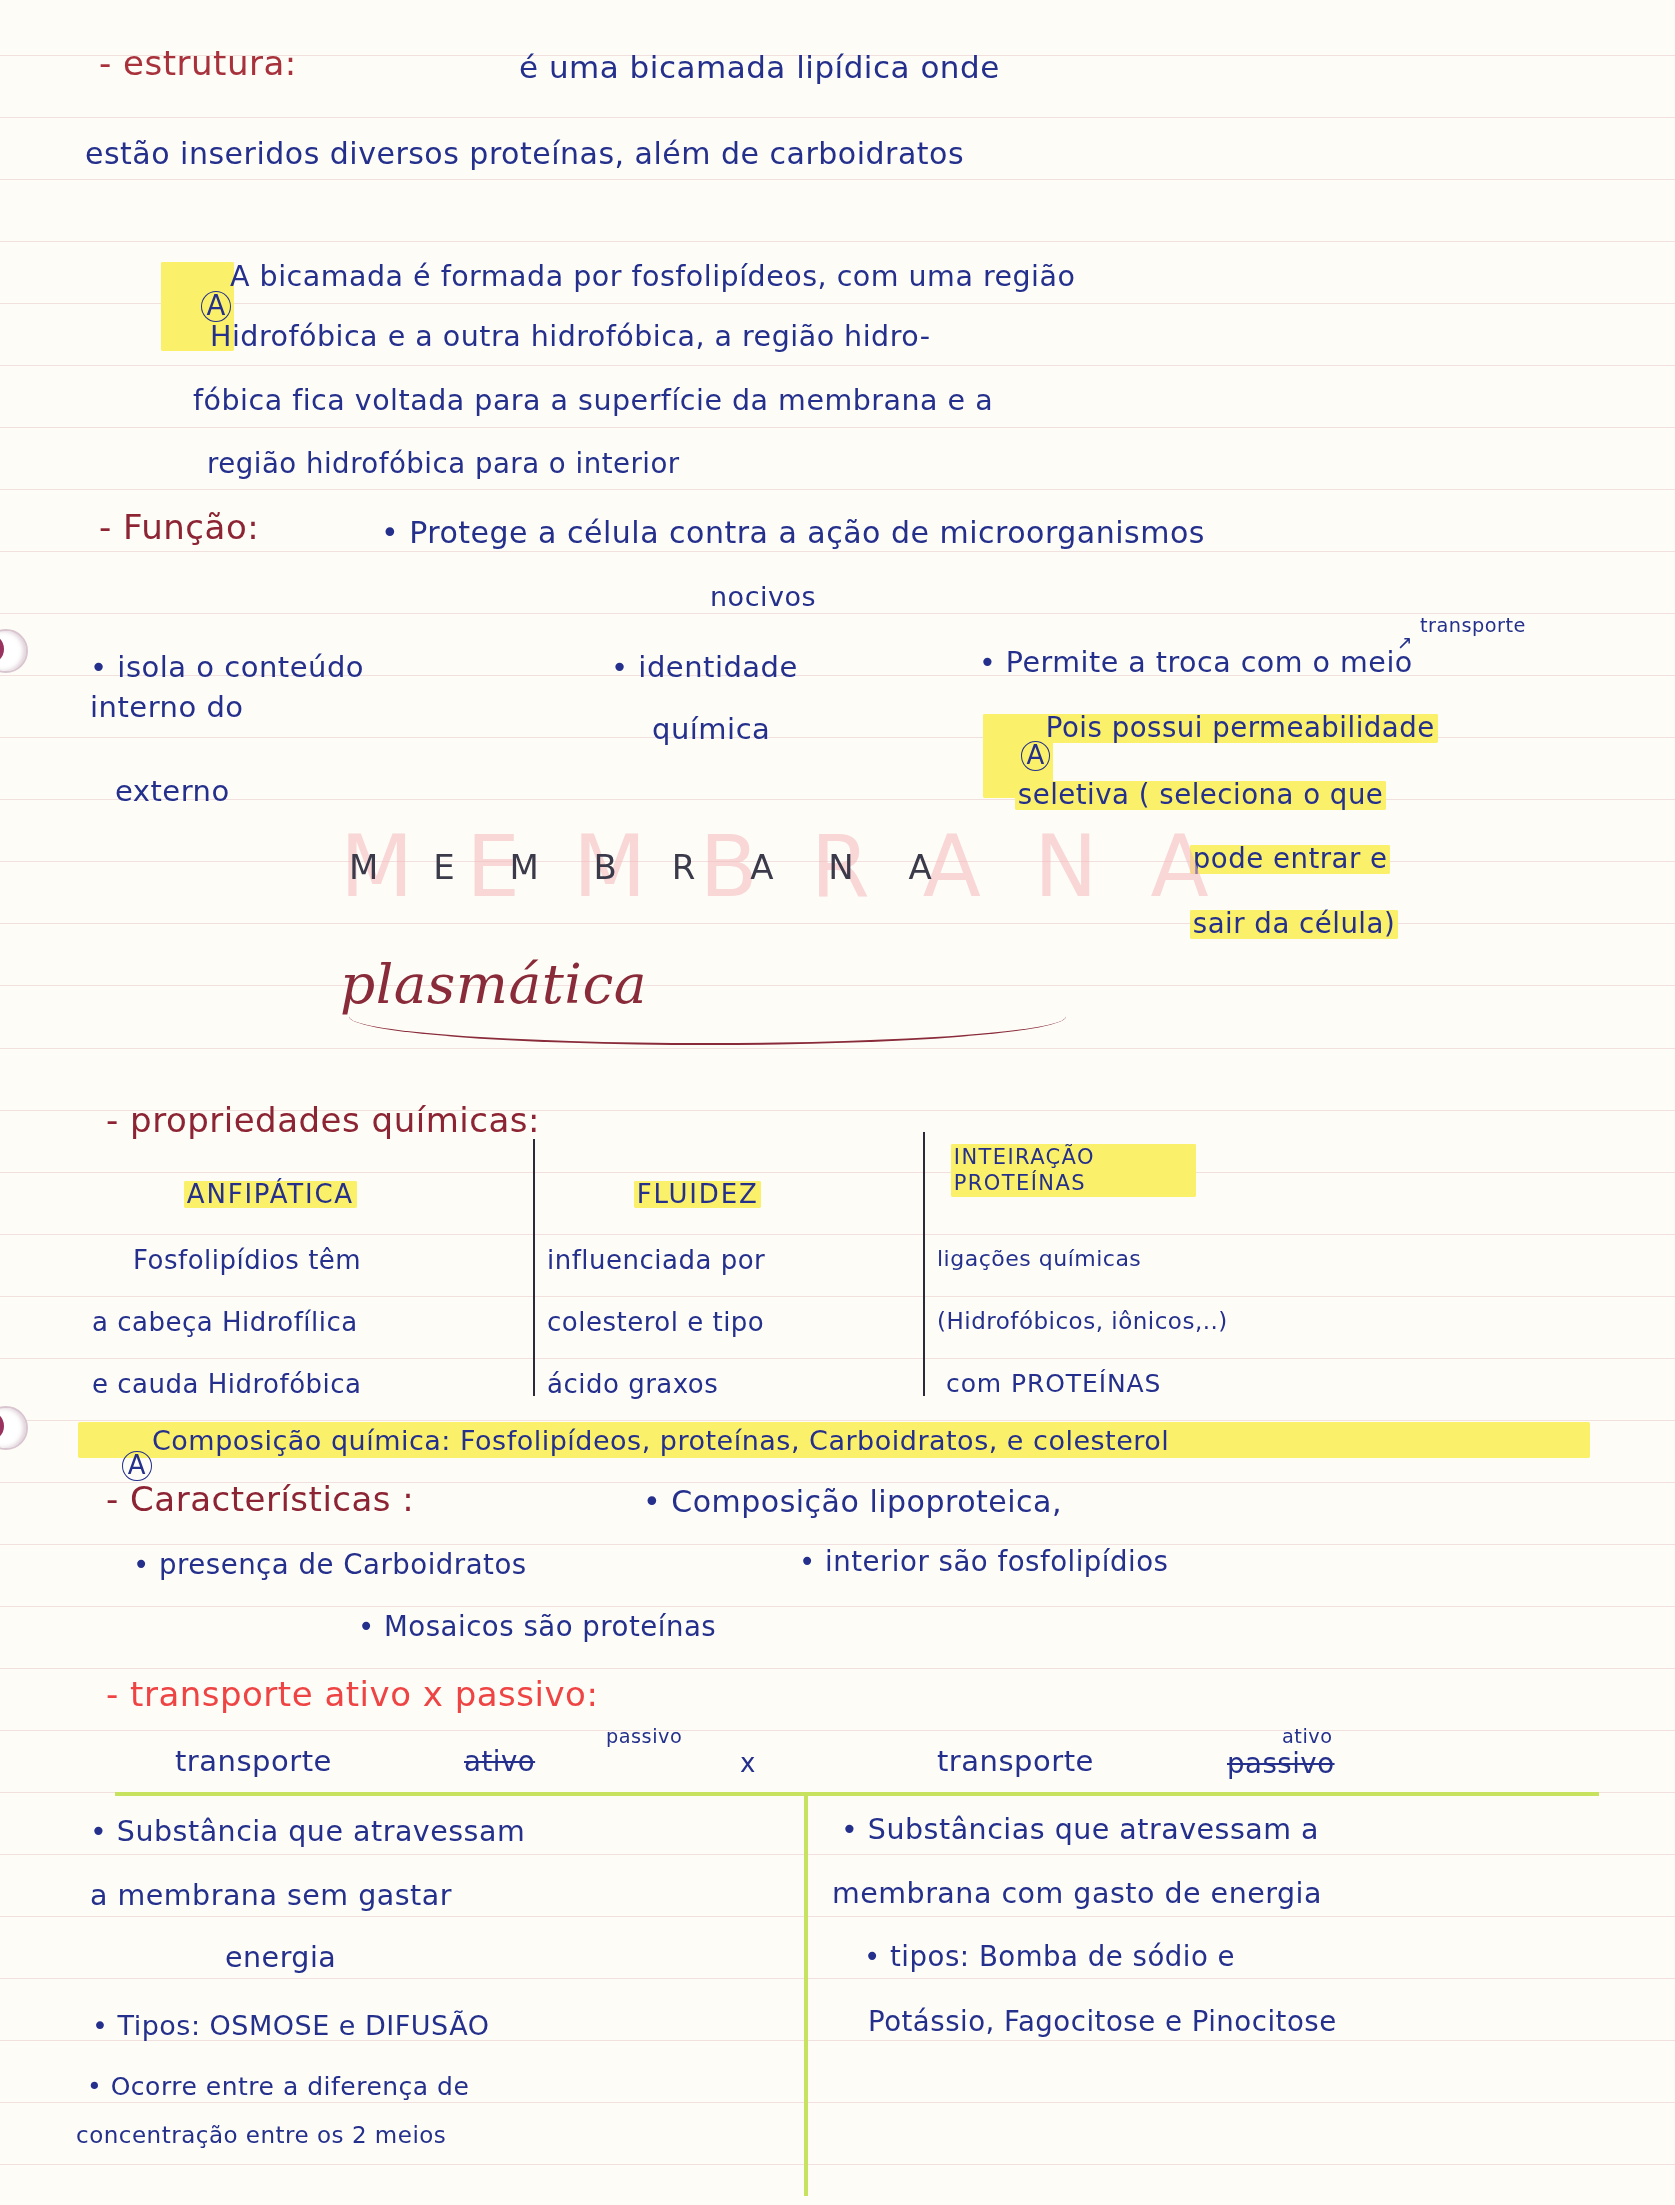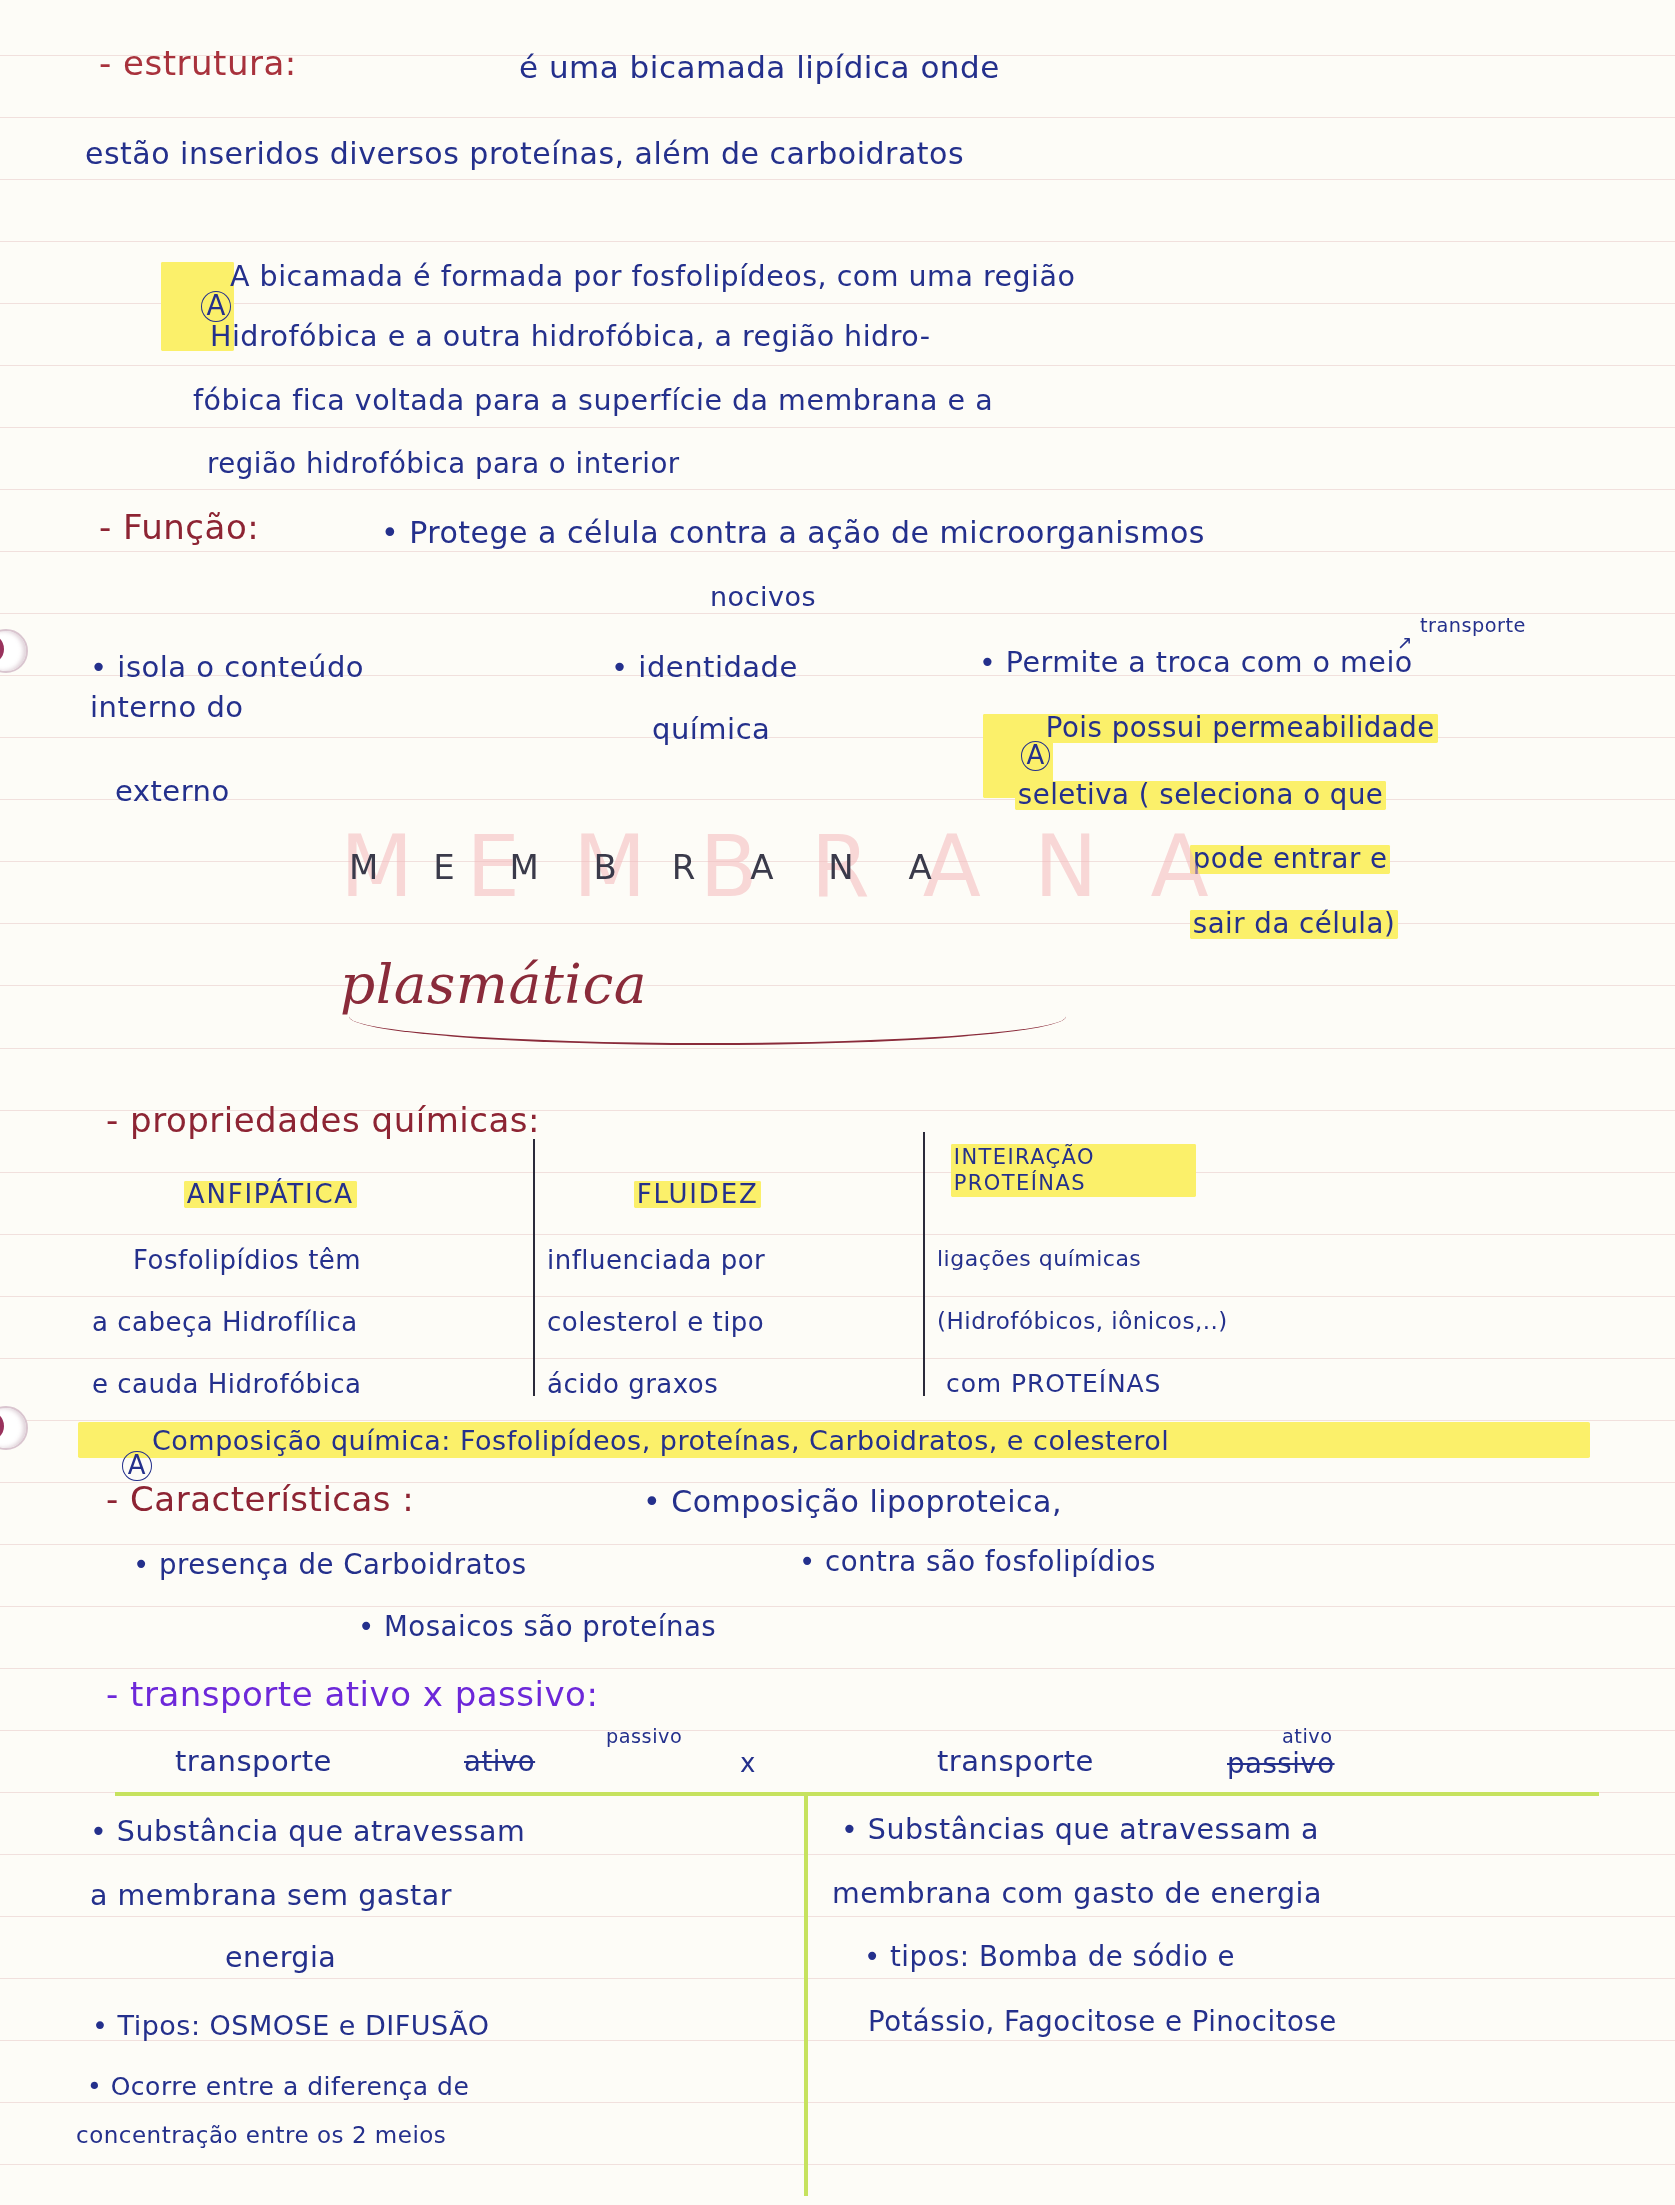--- a/index.html
+++ b/index.html
@@ -47,21 +47,21 @@
     position: absolute;
     white-space: pre;
     font-family: "DejaVu Sans", sans-serif;
     line-height: 1.05;
     letter-spacing: 0.5px;
   }
   .blue   { color: #24308c; }
   .red    { color: #a8323c; }
   .darkred{ color: #8d2433; }
   .pinkbig{ color: #f4b9bc; }
-  .maroon { color: #6d28d9; }
+  .maroon { color: #ef4444; }
 
   .hl {
     background: #fbf06a;
     padding: 0 2.8px;
     border-radius: 1.4px;
   }
   .strike {
     text-decoration: line-through;
     text-decoration-thickness: 2.3px;
   }
@@ -219,21 +219,21 @@
 
   <div style="position:absolute; left:78px; top:1422px; width:1512px; height:36px; background:#fbf06a; border-radius:1.8px;"></div>
   <div class="hw blue" style="left:87px; top:1424px; font-size:26px;">
     <span class="circleA">A</span>
   </div>
   <div class="hw blue" style="left:152px; top:1427px; font-size:27px;">Composição química: Fosfolipídeos, proteínas, Carboidratos, e colesterol</div>
 
   <div class="hw darkred" style="left:106px; top:1482px; font-size:34px;">- Características :</div>
   <div class="hw blue" style="left:643px; top:1486px; font-size:30px;">• Composição lipoproteica,</div>
   <div class="hw blue" style="left:133px; top:1551px; font-size:27.6px;">• presença de Carboidratos</div>
-  <div class="hw blue" style="left:799px; top:1548px; font-size:27.6px;">• contra são fosfolipídios</div>
+  <div class="hw blue" style="left:799px; top:1548px; font-size:27.6px;">• interior são fosfolipídios</div>
   <div class="hw blue" style="left:358px; top:1613px; font-size:27.6px;">• Mosaicos são proteínas</div>
 
   <div class="hw maroon" style="left:106px; top:1677px; font-size:34px;">- transporte ativo x passivo:</div>
 
   <div class="greenline-h" style="left:115px; top:1792px; width:1484px;"></div>
   <div class="greenline-v" style="left:804px; top:1792px; height:404px;"></div>
 
   <div class="hw blue" style="left:175px; top:1746px; font-size:29px;">transporte</div>
   <div class="hw blue strike" style="left:464px; top:1748px; font-size:27.6px;">ativo</div>
   <div class="hw blue" style="left:606px; top:1727px; font-size:19.3px;">passivo</div>

